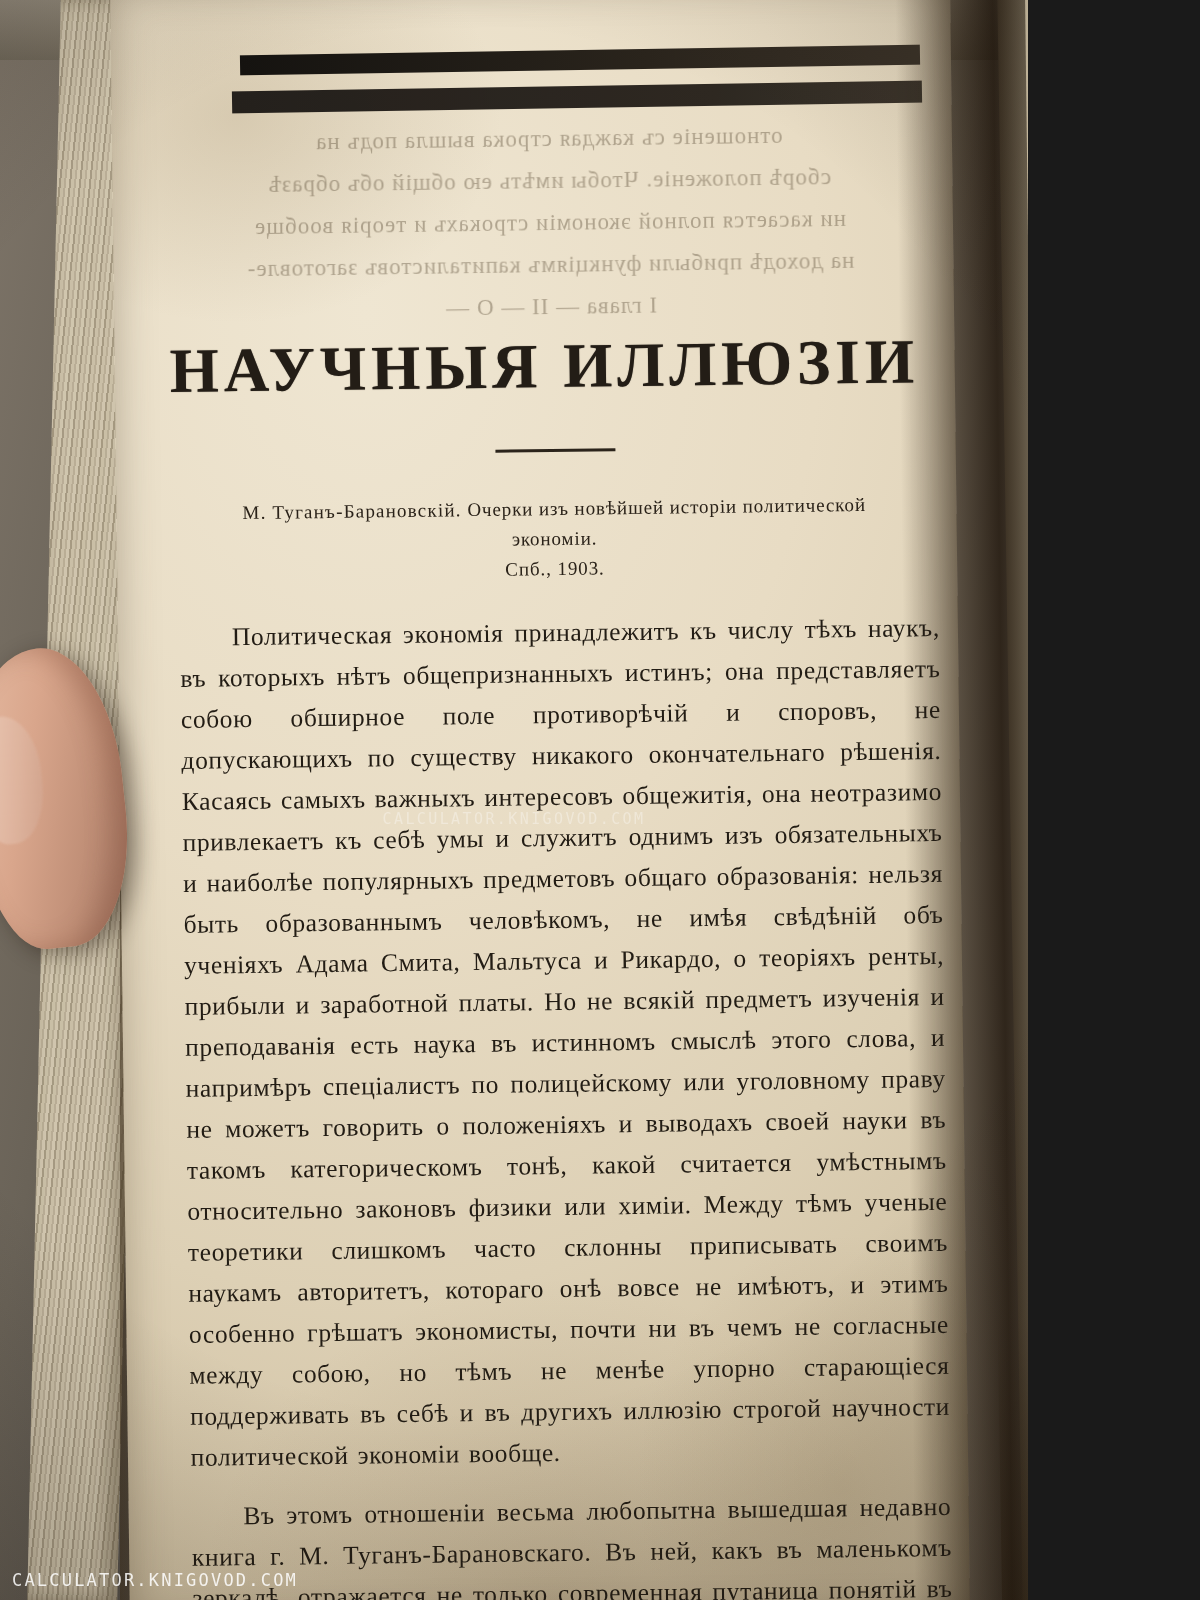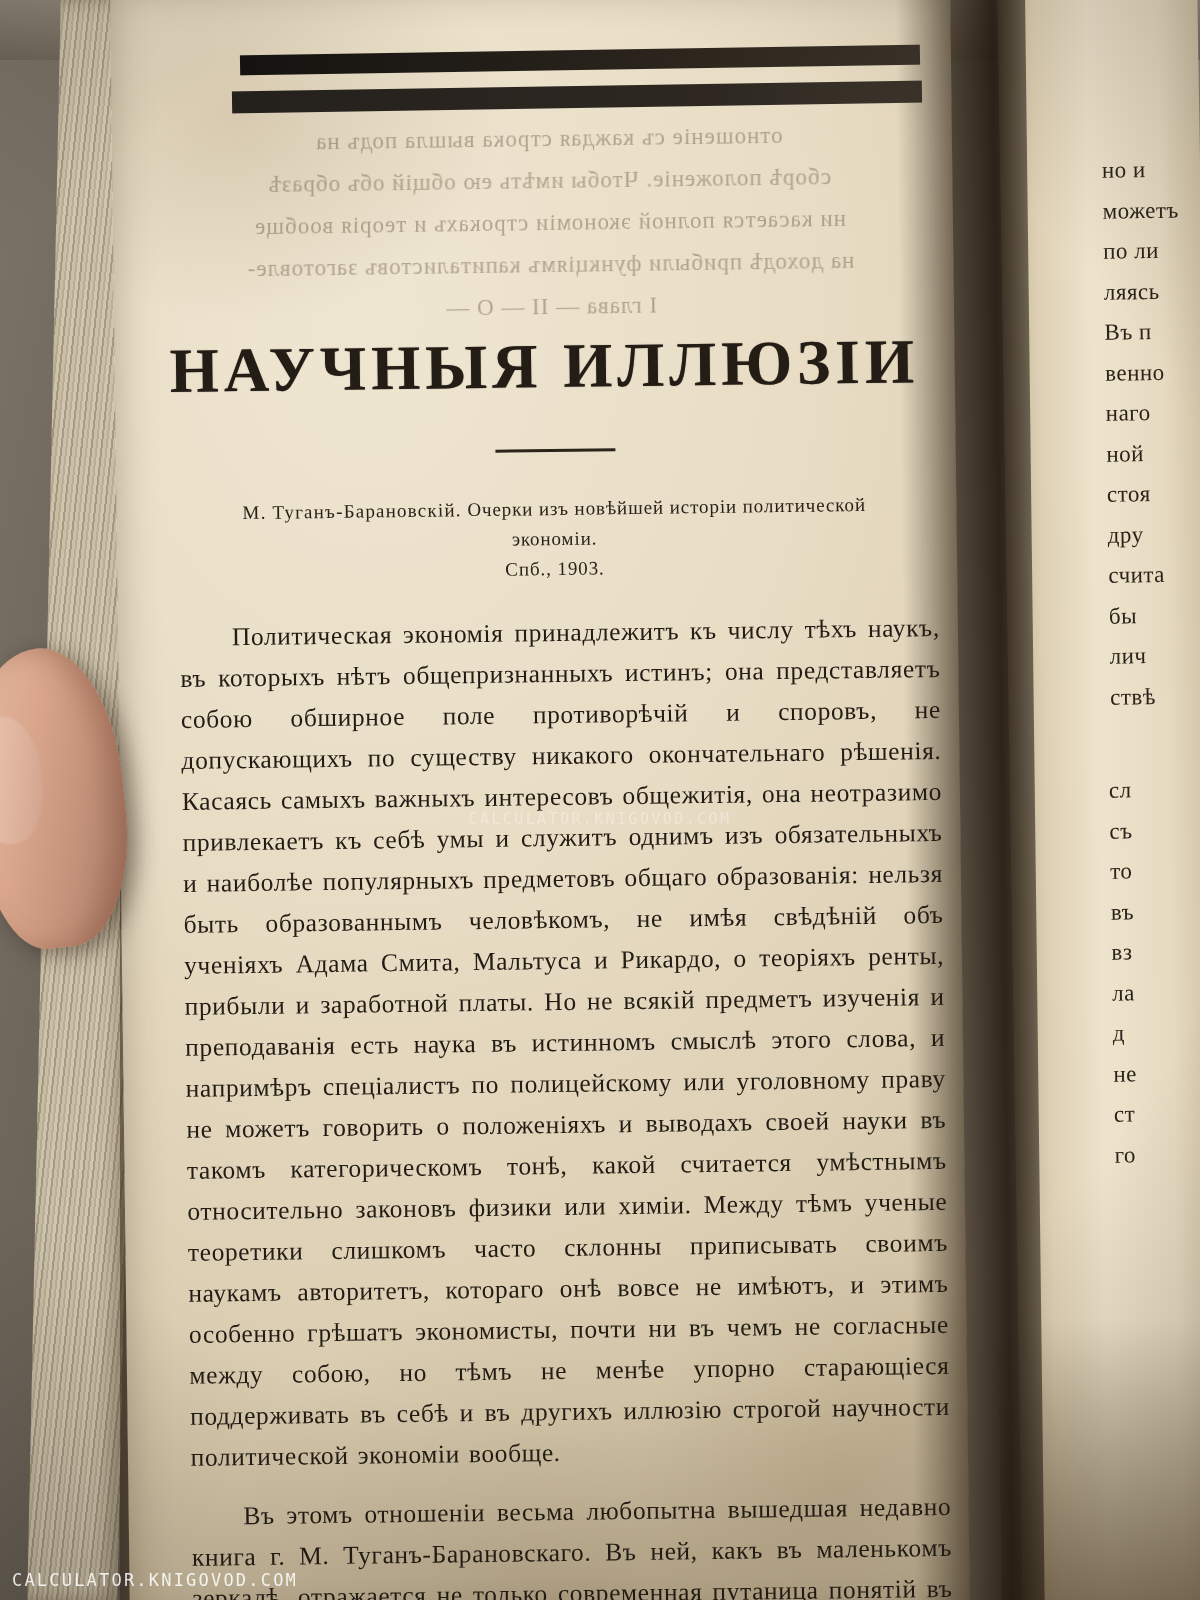--- a/index.html
+++ b/index.html
@@ -10,21 +10,21 @@
   body {
     width: 1200px;
     height: 1600px;
     overflow: hidden;
     font-family: "Liberation Serif", serif;
   }
 
   
   .scene {
     position: relative;
-    width: 1200px;
+    width: 1028px;
     height: 1600px;
     overflow: hidden;
     background: #6e6a60;
   }
 
   
   .backdrop {
     position: absolute;
     inset: 0;
     background:

